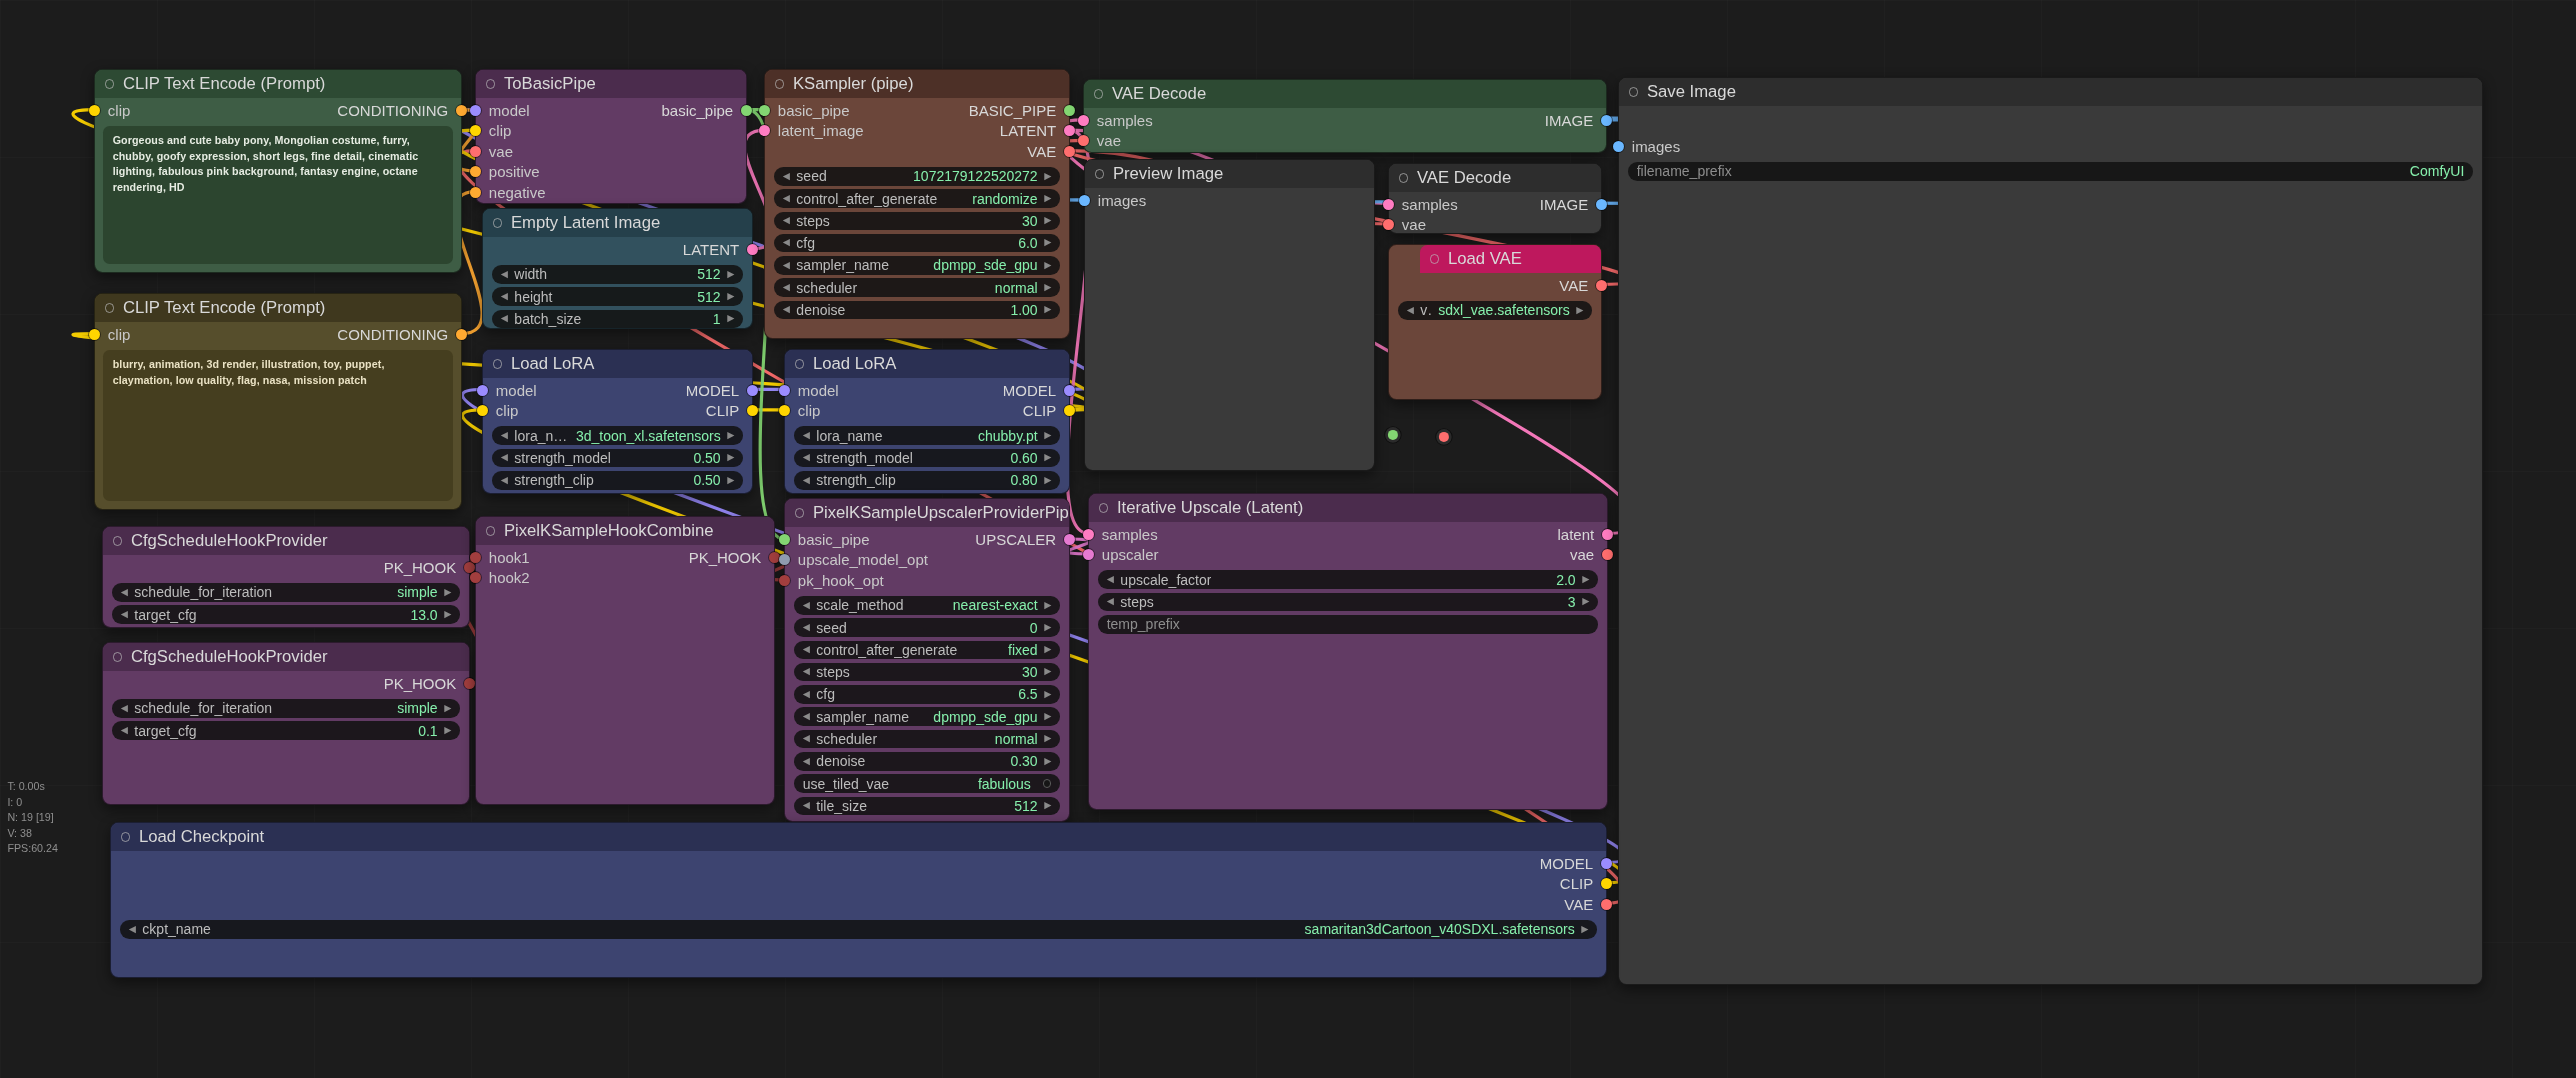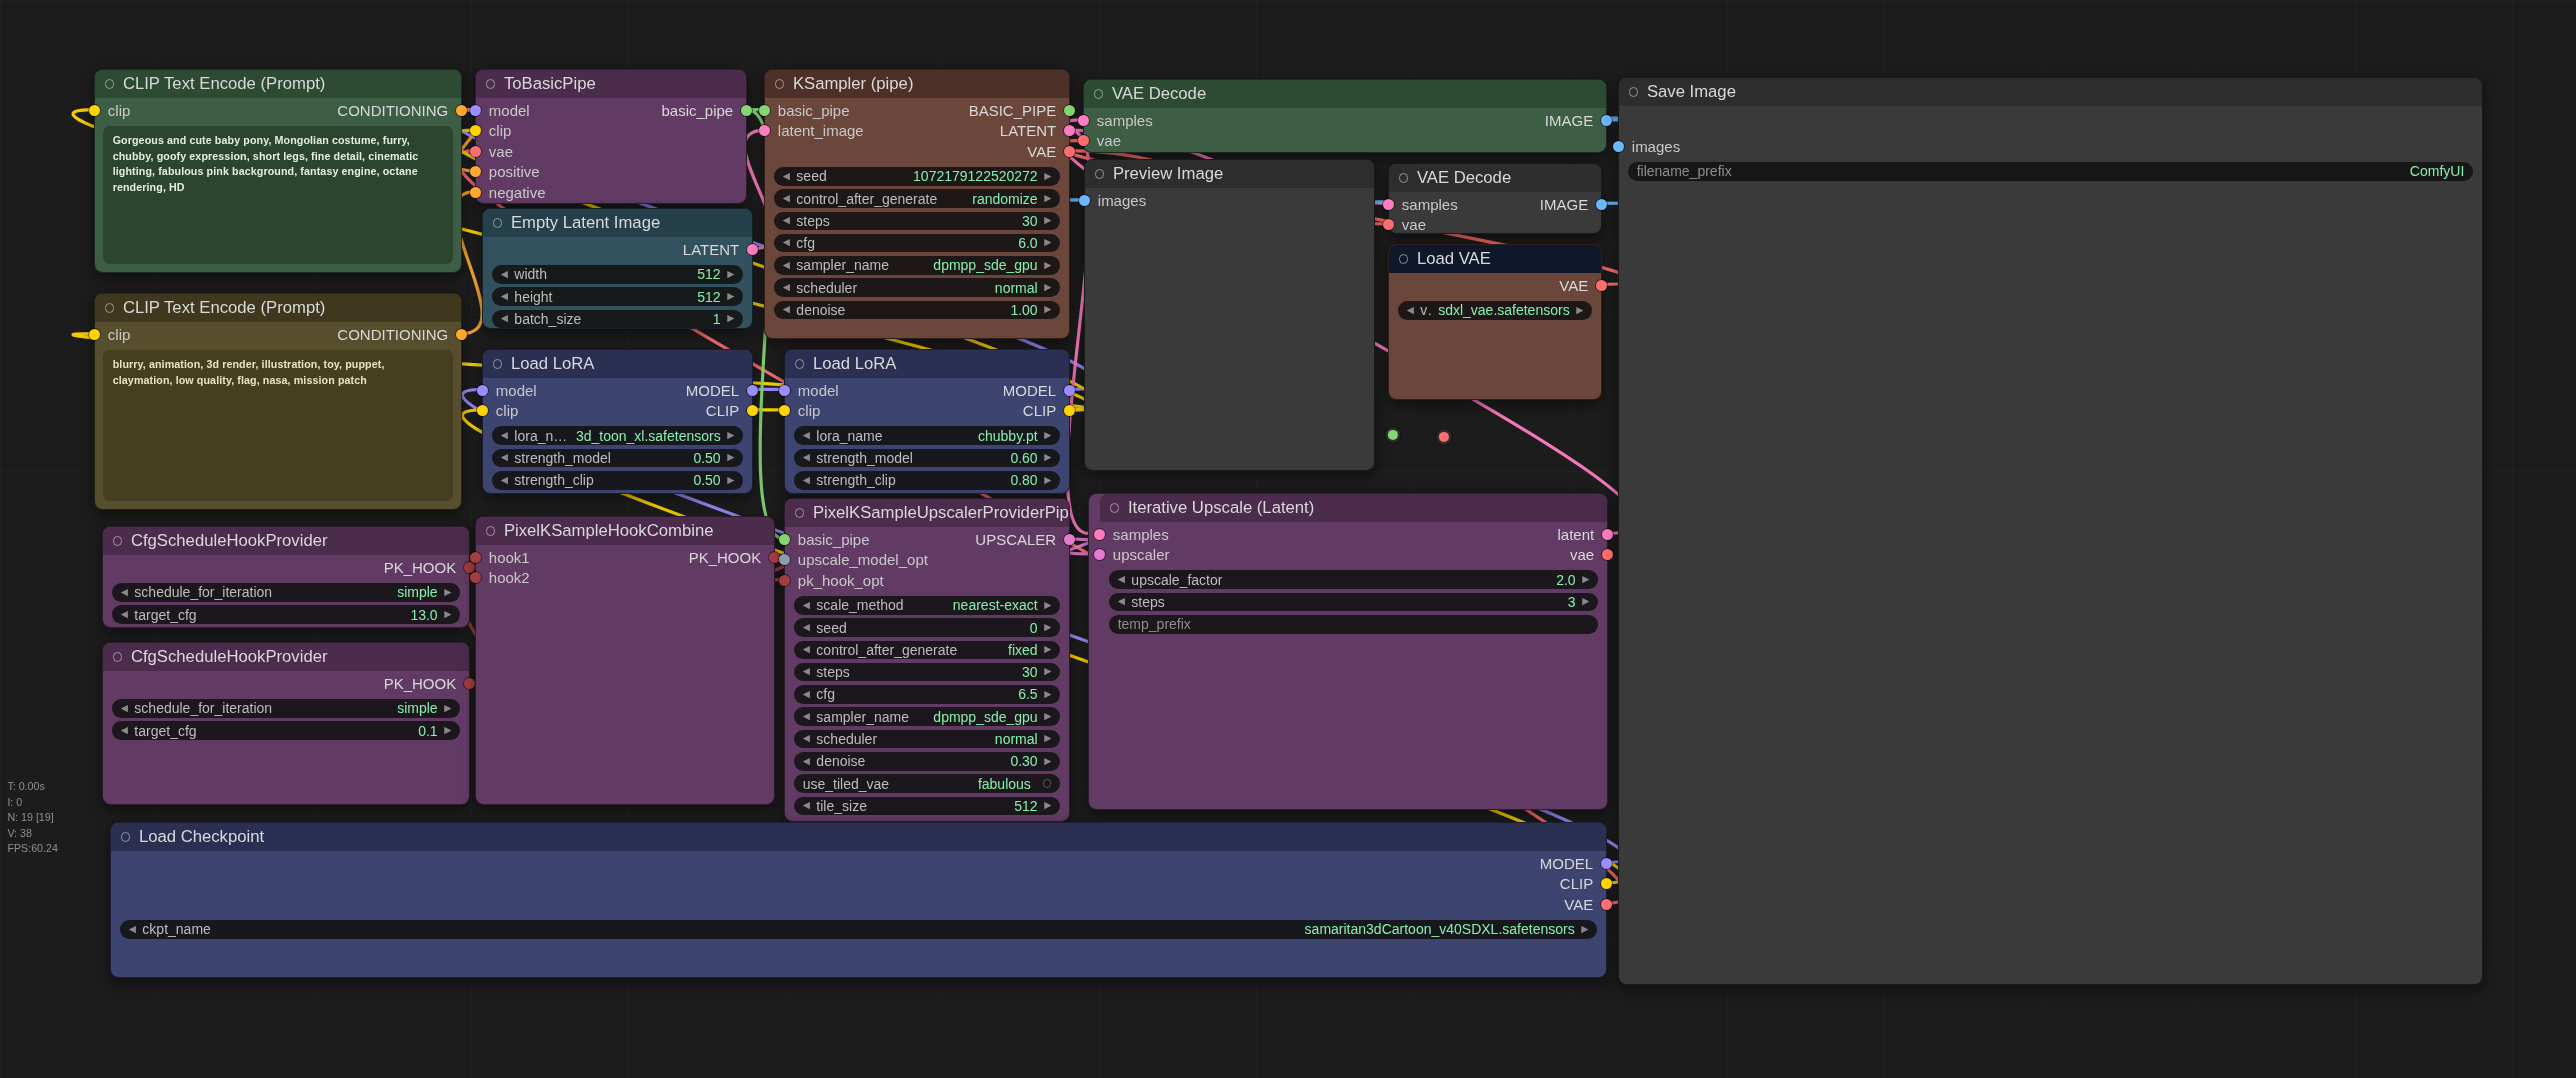--- a/index.html
+++ b/index.html
@@ -612,21 +612,21 @@
             <div class="col-out">
               <div class="prow out">
                 <span class="plabel">IMAGE</span>
                 <span class="pdot" style="background: rgb(106, 183, 255);"></span>
               </div>
             </div>
           </div>
         </div>
       </div>
       <div class="node" style="left: 1388px; top: 244px; width: 214px; height: 156px; background: rgb(107, 70, 58);">
-        <div class="node-header" style="background: #0f172a;">
+        <div class="node-header" style="background: #be185d; margin-left: 31px;">
           <span class="collapse-dot"></span>
           <span class="node-title">Load VAE</span>
         </div>
         <div class="node-body">
           <div class="ports">
             <div class="col-in"></div>
             <div class="col-out">
               <div class="prow out">
                 <span class="plabel">VAE</span>
                 <span class="pdot" style="background: rgb(255, 110, 110);"></span>
@@ -636,21 +636,21 @@
           <div class="widgets">
             <div class="widget combo">
               <span class="warrow">◀</span>
               <span class="wlabel">vae_name</span>
               <span class="wvalue">sdxl_vae.safetensors</span>
               <span class="warrow">▶</span>
             </div>
           </div>
         </div>
       </div>
-      <div class="node" style="left: 1088px; top: 493px; width: 520px; height: 317px; background: rgb(98, 59, 100); padding-left: 11px;">
+      <div class="node" style="left: 1088px; top: 493px; width: 520px; height: 317px; background: rgb(98, 59, 100);">
         <div class="node-header" style="background: rgb(75, 44, 77);">
           <span class="collapse-dot"></span>
           <span class="node-title">Iterative Upscale (Latent)</span>
         </div>
         <div class="node-body">
           <div class="ports">
             <div class="col-in">
               <div class="prow in">
                 <span class="pdot" style="background: rgb(255, 124, 194);"></span>
                 <span class="plabel">samples</span>

